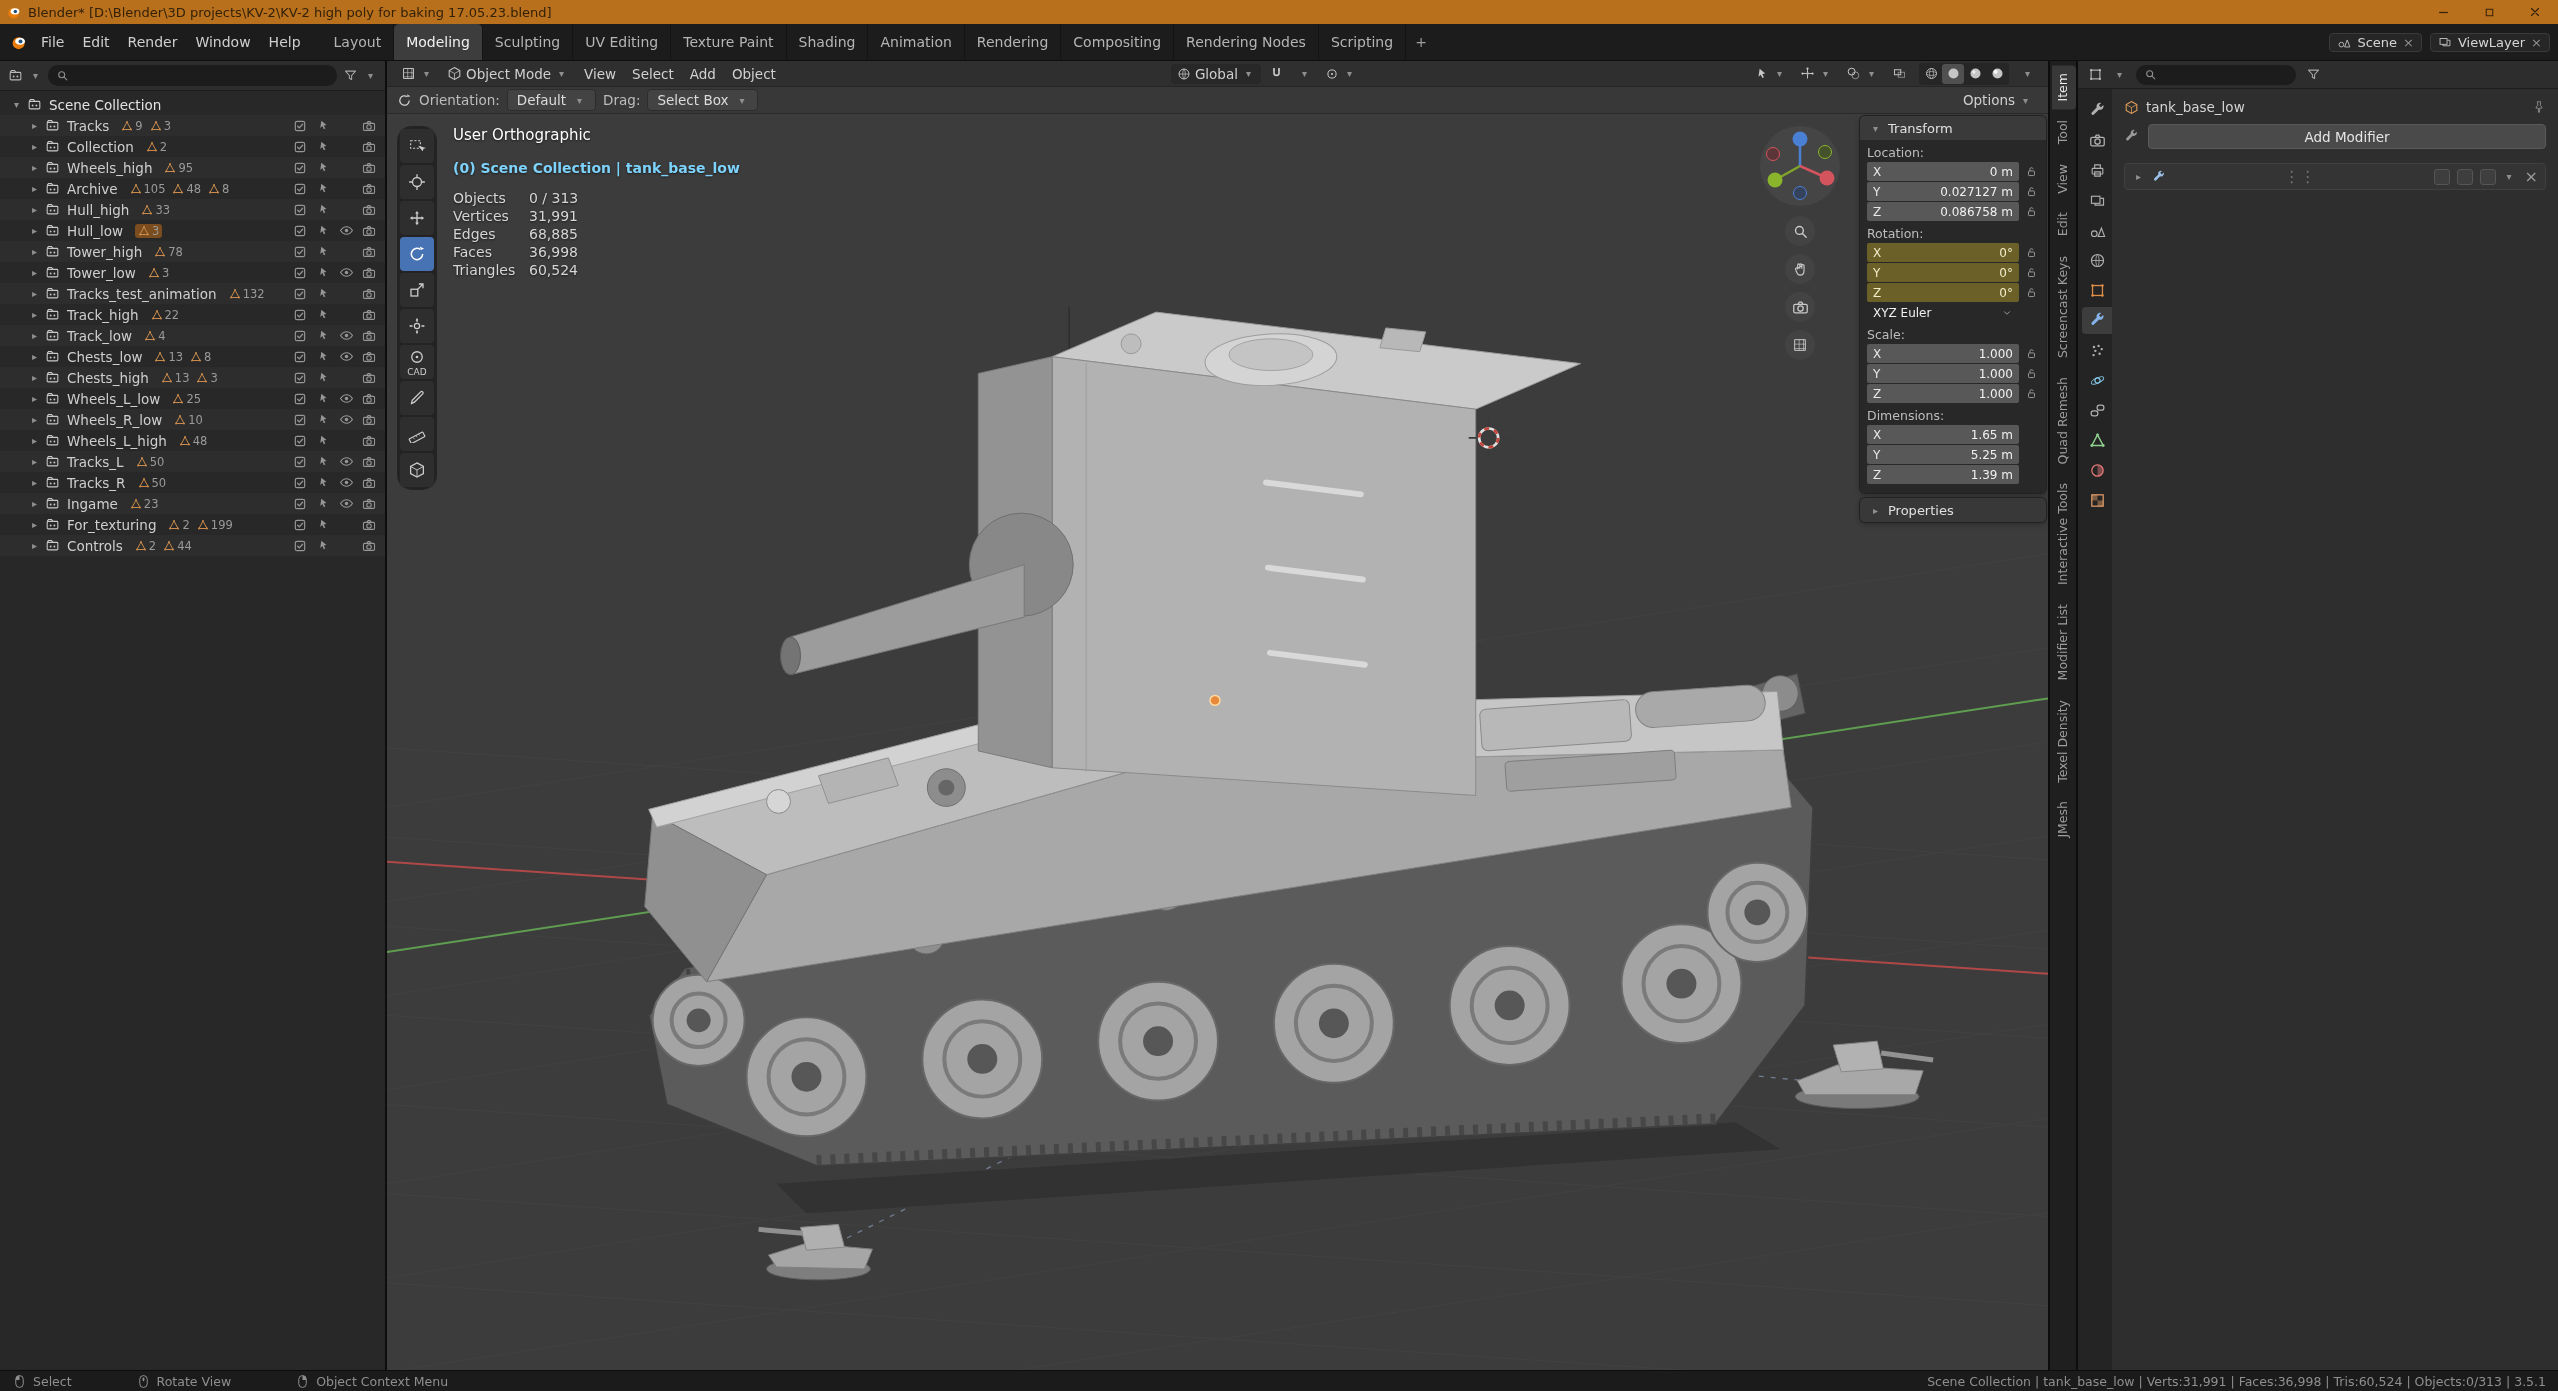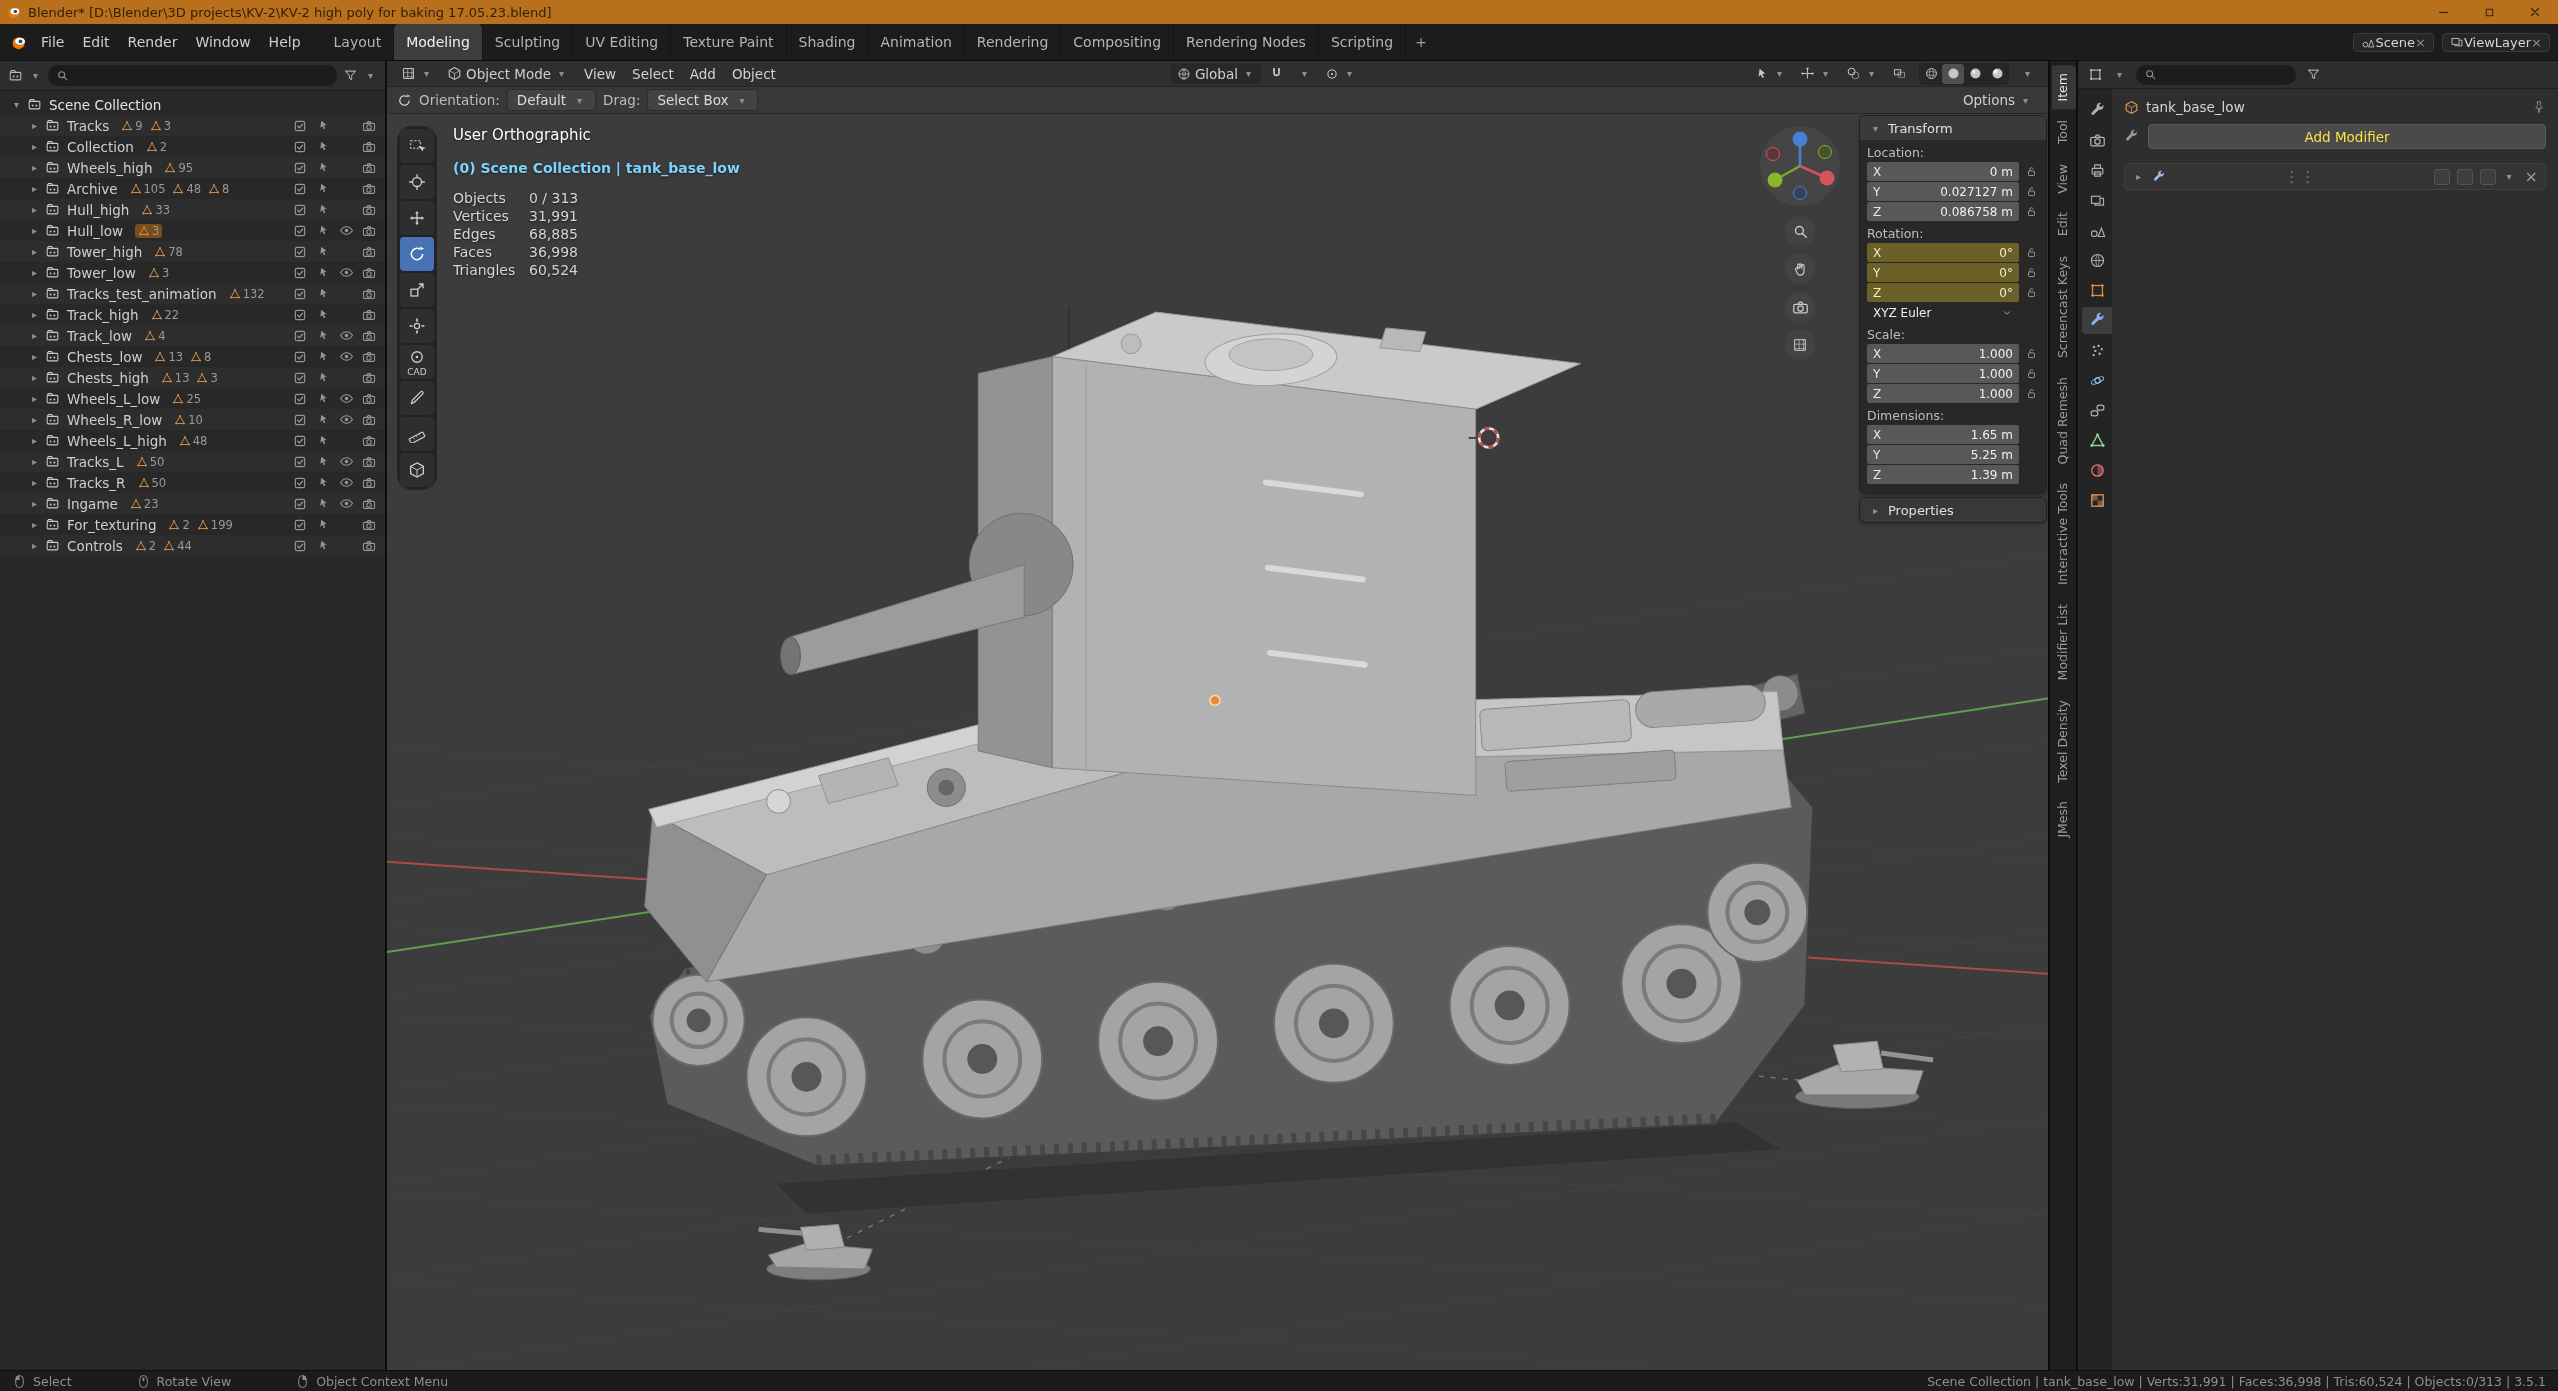--- a/index.html
+++ b/index.html
@@ -16,21 +16,21 @@
   
   .topbar { height:37px; background:#1c1c1c; display:flex; align-items:stretch; padding-left:6px; border-bottom:1px solid #0e0e0e; flex:0 0 auto; font-size:14px; color:#cfcfcf; }
   .logo-wrap { display:flex; align-items:center; padding:0 4px; }
   .menus { display:flex; align-items:center; }
   .menu-item { padding:0 9px; display:flex; align-items:center; height:100%; }
   .ws-tabs { display:flex; margin-left:12px; align-items:stretch; color:#b5b5b5; }
   .ws-tab { padding:0 12px; display:flex; align-items:center; border-right:1px solid #141414; white-space:nowrap; }
   .ws-tab.active { background:#3d3d3d; color:#f1f1f1; border-radius:5px 5px 0 0; }
   .ws-add { padding:0 9px; display:flex; align-items:center; color:#9f9f9f; }
   .top-right { margin-left:auto; display:flex; align-items:center; gap:8px; padding-right:8px; }
-  .sel-chip { display:flex; align-items:center; gap:0; background:#262626; border:1px solid #3a3a3a; border-radius:4px; padding:1px 7px; font-size:13px; color:#d5d5d5; }
+  .sel-chip { display:flex; align-items:center; gap:6px; background:#262626; border:1px solid #3a3a3a; border-radius:4px; padding:1px 7px; font-size:13px; color:#d5d5d5; }
   .sel-chip .x { color:#8f8f8f; }
 
   
   .main { flex:1; display:flex; gap:2px; background:#0d0d0d; min-height:0; }
 
   
   .outliner { width:385px; background:#282828; display:flex; flex-direction:column; flex:0 0 auto; }
   .ol-header { height:30px; background:#2d2d2d; border-bottom:1px solid #1d1d1d; display:flex; align-items:center; gap:6px; padding:0 8px; color:#a8a8a8; flex:0 0 auto; }
   .ol-search { flex:1; height:21px; background:#1c1c1c; border-radius:10px; display:flex; align-items:center; gap:5px; padding:0 8px; color:#8f8f8f; }
   .ol-search input { background:none; border:none; outline:none; color:#ddd; width:100%; font:inherit; font-size:13px; }
@@ -107,21 +107,21 @@
   .props-search { width:160px; height:20px; background:#1c1c1c; border-radius:10px; display:flex; align-items:center; gap:5px; padding:0 8px; color:#8f8f8f; }
   .props-search input { background:none; border:none; outline:none; color:#ddd; width:100%; font:inherit; font-size:12.5px; }
   .props-body { flex:1; display:flex; min-height:0; }
   .ptabs { width:34px; background:#242424; display:flex; flex-direction:column; align-items:flex-end; padding-top:8px; gap:3px; }
   .ptab { width:30px; height:27px; display:flex; align-items:center; justify-content:center; border-radius:4px 0 0 4px; }
   .ptab.active { background:#3d3d3d; }
   .pcontent { flex:1; padding:5px 12px; color:#c9c9c9; }
   .breadcrumb { display:flex; align-items:center; gap:7px; color:#d5d5d5; font-size:13.5px; height:26px; }
   .breadcrumb .pin { margin-left:auto; color:#8f8f8f; }
   .addmod-row { display:flex; align-items:center; gap:9px; margin-top:4px; }
-  .addmod-btn { flex:1; height:25px; background:#4a4a4a; border:1px solid #5a5a5a; border-radius:4px; color:#fde047; font:inherit; font-size:13.5px; display:flex; align-items:center; justify-content:center; }
+  .addmod-btn { flex:1; height:25px; background:#4a4a4a; border:1px solid #5a5a5a; border-radius:4px; color:#e5e5e5; font:inherit; font-size:13.5px; display:flex; align-items:center; justify-content:center; }
   .mod-row { margin-top:14px; height:27px; background:#343434; border:1px solid #404040; border-radius:4px; display:flex; align-items:center; gap:7px; padding:0 7px; color:#b8b8b8; }
   .grip { color:#737373; }
   .tgl { width:16px; height:16px; border:1px solid #555; border-radius:3px; background:#3e3e3e; }
   .mod-x { margin-left:2px; color:#9a9a9a; }
 
   
   .statusbar { height:21px; background:#1b1b1b; border-top:1px solid #0c0c0c; display:flex; align-items:center; padding:0 12px; color:#8f8f8f; font-size:12.5px; flex:0 0 auto; }
   .hints { display:flex; gap:64px; }
   .hint { display:flex; align-items:center; gap:6px; }
   .status-info { margin-left:auto; white-space:nowrap; }

